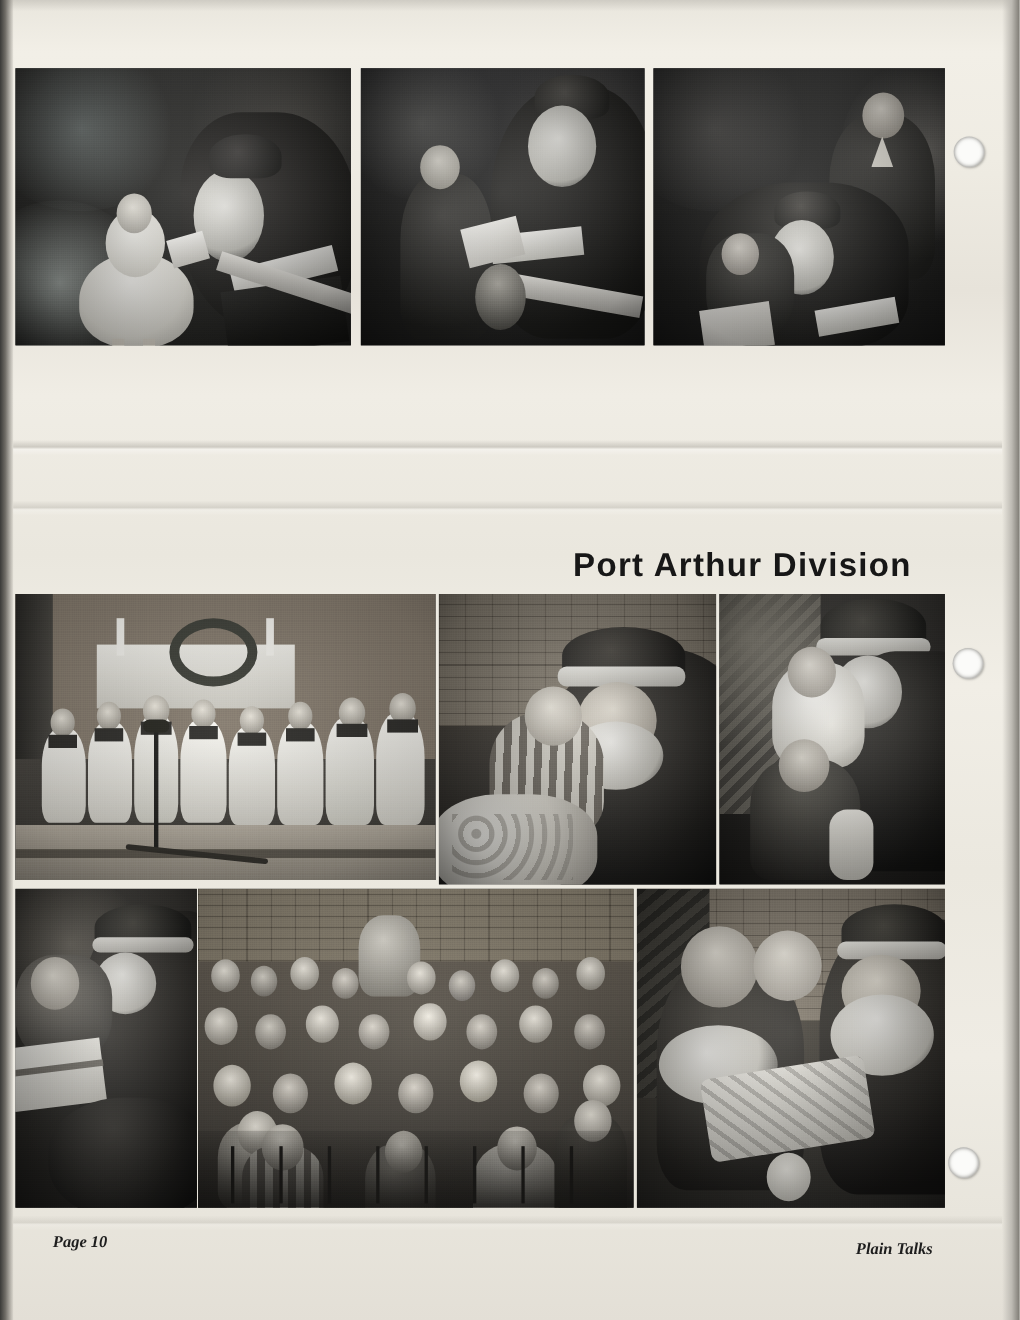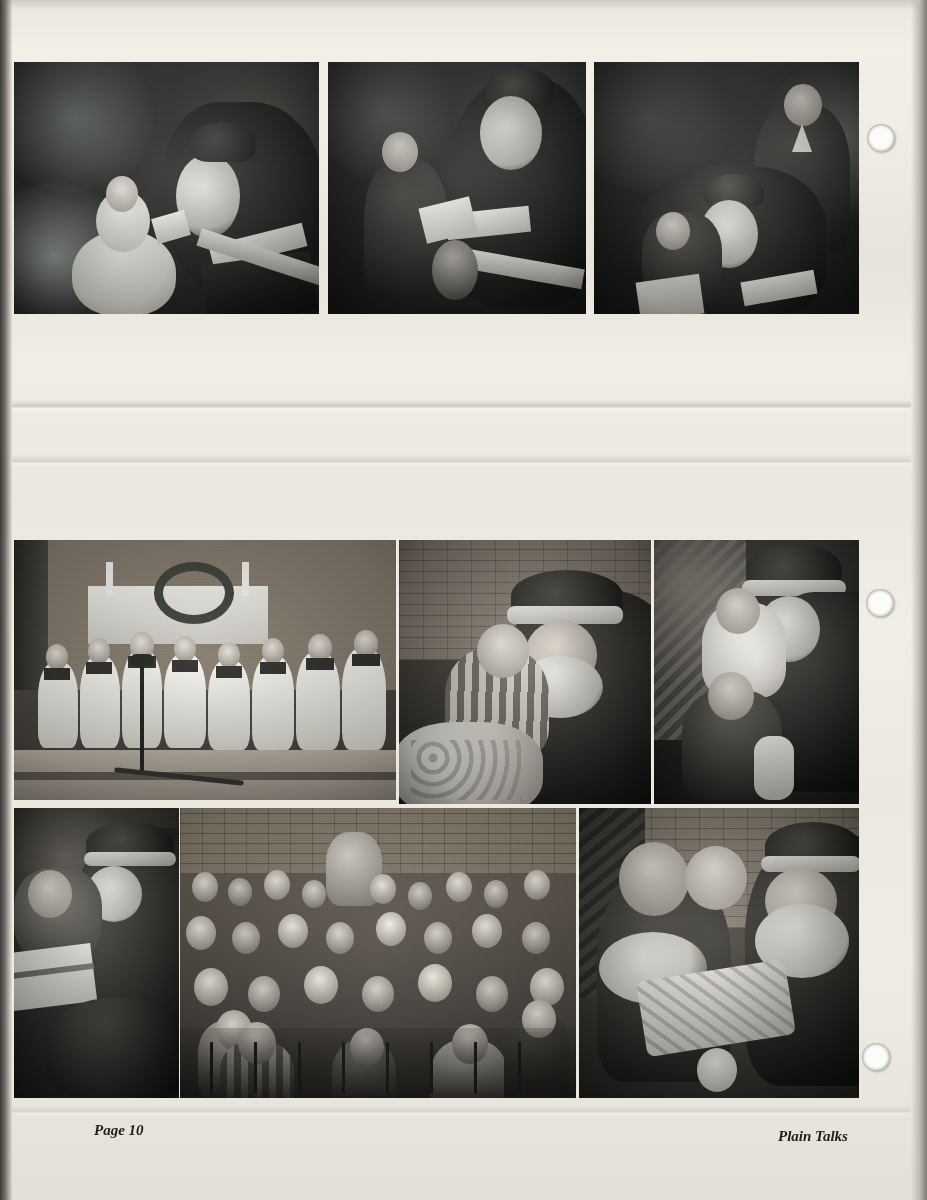--- a/index.html
+++ b/index.html
@@ -118,21 +118,21 @@
   }
 
   .footer-text {
     position: absolute;
     font-family: "Liberation Serif", serif;
     font-style: italic;
     font-weight: bold;
     font-size: 15px;
     color: #1d1d1d;
   }
-  #page-number { left: 48px; top: 1122px; margin-left: 46px; }
+  #page-number { left: 48px; top: 1122px; }
   #publication-name { left: 778px; top: 1128px; font-style: italic; }
 
   
   .vig {
     position: absolute; inset: 0;
     background: radial-gradient(ellipse at 50% 45%, rgba(255,255,255,0.10) 0%, rgba(0,0,0,0.30) 75%, rgba(0,0,0,0.55) 100%);
   }
 </style>
 </head>
 <body>
@@ -227,20 +227,21 @@
 
       <div class="blob" style="left:48px;top:150px;width:80px;height:96px;border-radius:40%;background:radial-gradient(circle at 45% 30%,#53524e 0%,#1f1f1d 88%);"></div>
       <div class="blob" style="left:62px;top:150px;width:34px;height:38px;background:radial-gradient(circle at 45% 35%,#e2ded5 0%,#96918a 90%);"></div>
       <div style="position:absolute;left:44px;top:216px;width:64px;height:40px;transform:rotate(-8deg);background:linear-gradient(160deg,#f3f1ec,#bdbbb4);"></div>
       <div class="grain"></div>
       <div class="vig"></div>
     </div>
   </div>
 
 
+  <div class="caption" id="caption-portarthur">Port Arthur Division</div>
 
   <div class="photo" id="photo-4" style="left:14px; top:540px; width:382px; height:260px;">
     <div class="ph-inner" style="background:linear-gradient(180deg,#7d756a 0%,#6d665c 42%,#494641 58%,#3c3a36 100%);">
 
       <div style="position:absolute;left:0;top:0;right:0;height:150px;background:
             repeating-linear-gradient(0deg, rgba(0,0,0,0.18) 0 1px, rgba(255,255,255,0.05) 1px 11px),
             repeating-linear-gradient(90deg, rgba(0,0,0,0.15) 0 1px, rgba(255,255,255,0.04) 1px 23px),
             linear-gradient(180deg,#8c8275,#6f6significant 100%);
             background-color:#847a6d;"></div>
 

